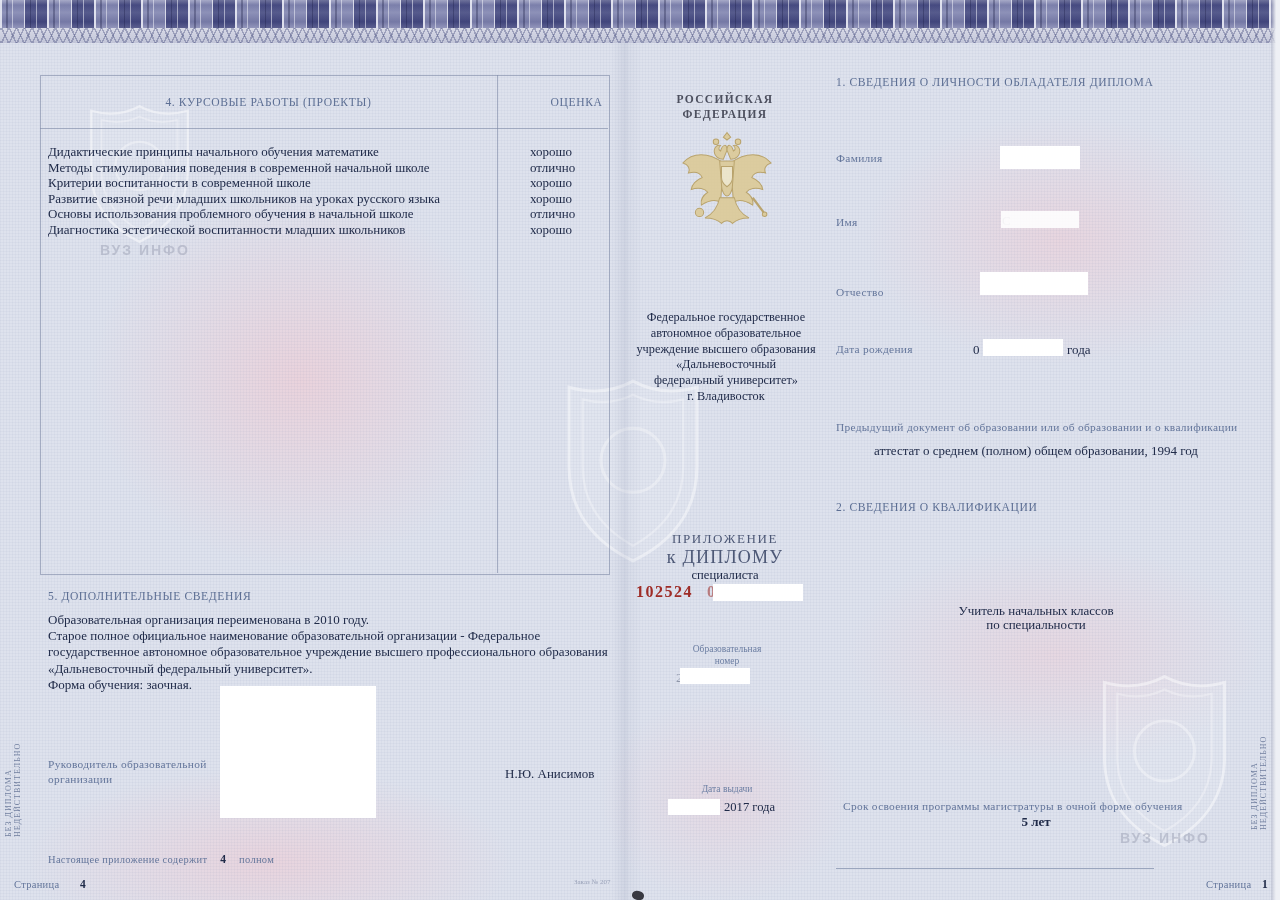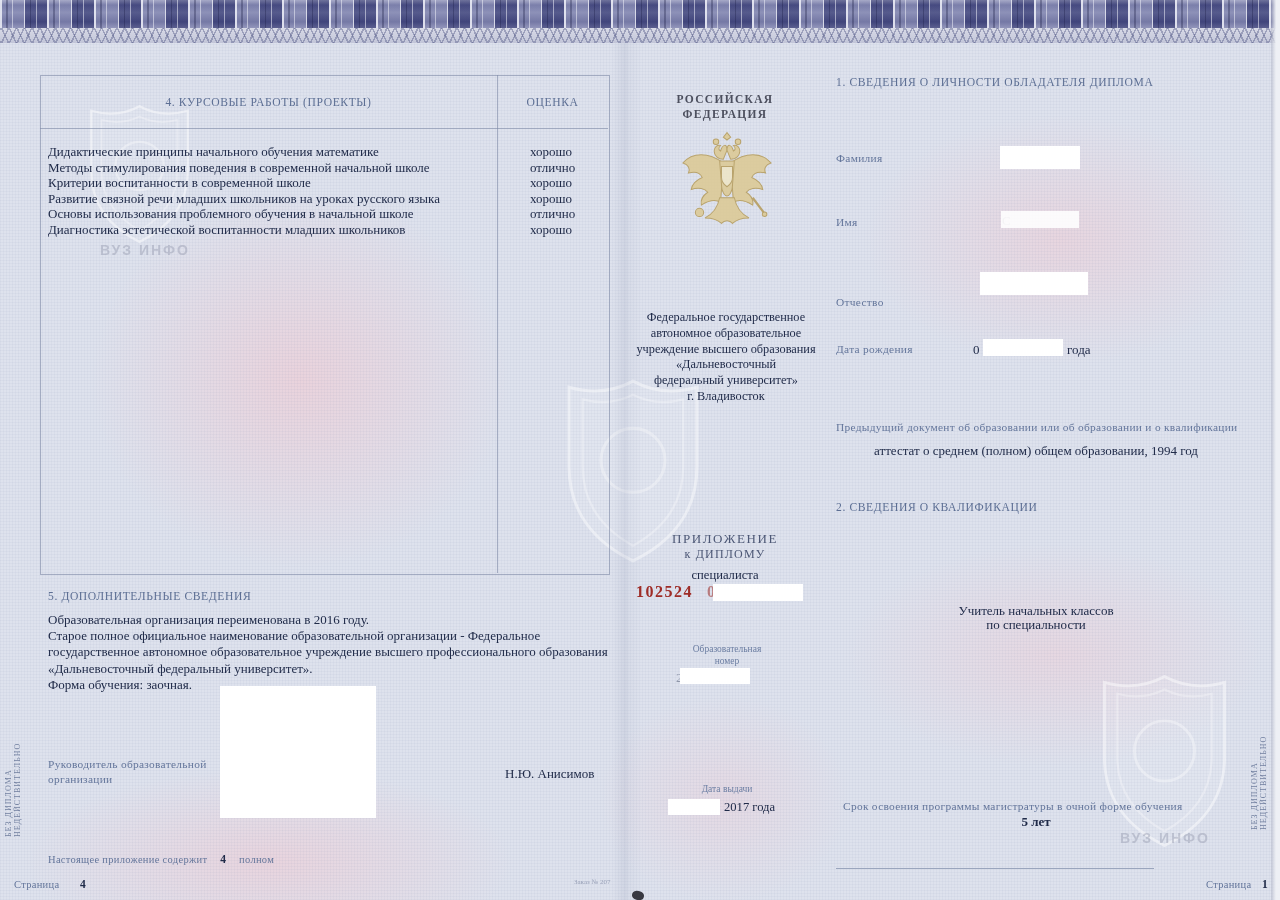--- a/index.html
+++ b/index.html
@@ -76,21 +76,21 @@
     <path d="M50 15 C60 20 72 21 83 18 L83 62 C83 86 70 103 50 114 C30 103 17 86 17 62 L17 18 C28 21 40 20 50 15 Z" fill="none" stroke="rgba(255,255,255,0.4)" stroke-width="1.5"></path>
     <circle cx="50" cy="58" r="21" fill="none" stroke="rgba(255,255,255,0.45)" stroke-width="2"></circle>
   </svg>
   <div class="abs wm-text" style="left:1120px;top:830px;">ВУЗ ИНФО</div>
 
   <div class="table-frame"></div>
   <div class="t-vline"></div>
   <div class="t-hline"></div>
 
   <div class="abs ttl ctr" style="left:40px;top:96px;width:457px;">4. КУРСОВЫЕ РАБОТЫ (ПРОЕКТЫ)</div>
-  <div class="abs ttl ctr" style="left:497px;top:96px;width:111px;">ОЦЕНКА</div>
+  <div class="abs ttl ctr" style="left:497px;top:96px;width:111px;padding-left:24px;">ОЦЕНКА</div>
 
   <div class="rows">
     <div class="row body">
       <span>Дидактические принципы начального обучения математике</span>
       <span>хорошо</span>
     </div>
     <div class="row body">
       <span>Методы стимулирования поведения в современной начальной школе</span>
       <span>отлично</span>
     </div>
@@ -107,21 +107,21 @@
       <span>отлично</span>
     </div>
     <div class="row body">
       <span>Диагностика эстетической воспитанности младших школьников</span>
       <span>хорошо</span>
     </div>
   </div>
 
   <div class="abs ttl" style="left:48px;top:590px;">5. ДОПОЛНИТЕЛЬНЫЕ СВЕДЕНИЯ</div>
   <div class="abs body" style="left:48px;top:612px;width:560px;line-height:16.2px;">
-    <div>Образовательная организация переименована в 2016 году.</div>
+    <div>Образовательная организация переименована в 2010 году.</div>
     <div>Старое полное официальное наименование образовательной организации - Федеральное государственное автономное образовательное учреждение высшего профессионального образования «Дальневосточный федеральный университет».</div>
     <div>Форма обучения: заочная.</div>
   </div>
 
   <div class="white-box" style="left:220px;top:686px;width:156px;height:132px;"></div>
 
   <div class="abs lbl" style="left:48px;top:757px;width:178px;line-height:15px;">Руководитель образовательной организации</div>
   <div class="abs body" style="left:505px;top:766px;font-size:13px;">Н.Ю. Анисимов</div>
 
   <div class="abs" style="left:48px;top:853px;display:inline-flex;gap:13px;align-items:baseline;">
@@ -164,21 +164,21 @@
   <div class="abs ctr body" style="left:616px;top:310px;width:220px;line-height:15.8px;font-size:12.3px;">
     <div>Федеральное государственное</div>
     <div>автономное образовательное</div>
     <div>учреждение высшего образования</div>
     <div>«Дальневосточный</div>
     <div>федеральный университет»</div>
     <div>г. Владивосток</div>
   </div>
 
   <div class="abs ctr" style="left:620px;top:531px;width:210px;font-size:13px;letter-spacing:1.6px;color:#4d5876;">ПРИЛОЖЕНИЕ</div>
-  <div class="abs ctr" style="left:620px;top:547px;width:210px;font-size:12px;letter-spacing:1.2px;color:#4d5876;">к ДИПЛОМУ</div>
+  <div class="abs ctr" style="left:620px;top:547px;width:210px;font-size:18px;letter-spacing:1.2px;color:#4d5876;">к ДИПЛОМУ</div>
   <div class="abs ctr body" style="left:620px;top:568px;width:210px;font-size:12.6px;">специалиста</div>
 
   <div class="abs" style="left:636px;top:583px;display:flex;align-items:center;">
     <span class="serial">102524</span>
     <span style="width:14px;"></span>
     <span class="abs" style="position:relative;display:inline-block;width:96px;height:17px;">
       <span class="serial" style="position:absolute;left:0;top:-1px;opacity:.55;">0</span>
       <span class="white-box" style="left:6px;top:0;width:90px;height:17px;"></span>
     </span>
   </div>
@@ -200,21 +200,21 @@
 
   <div class="abs lbl" style="left:836px;top:152px;">Фамилия</div>
   <div class="white-box" style="left:1000px;top:146px;width:80px;height:23px;"></div>
 
   <div class="abs lbl" style="left:836px;top:216px;">Имя</div>
   <div class="abs" style="left:1001px;top:211px;width:78px;height:17px;">
     <span class="body" style="position:absolute;left:1px;top:2px;opacity:.35;">С</span>
     <span class="white-box" style="left:0;top:0;width:78px;height:17px;opacity:.88;"></span>
   </div>
 
-  <div class="abs lbl" style="left:836px;top:296px;">Отчество</div>
+  <div class="abs lbl" style="left:836px;top:286px;">Отчество</div>
   <div class="white-box" style="left:980px;top:272px;width:108px;height:23px;"></div>
 
   <div class="abs lbl" style="left:836px;top:343px;">Дата рождения</div>
   <div class="abs body" style="left:973px;top:342px;">0</div>
   <div class="white-box" style="left:983px;top:339px;width:80px;height:17px;"></div>
   <div class="abs body" style="left:1067px;top:342px;">года</div>
 
   <div class="abs lbl" style="left:836px;top:421px;width:436px;">Предыдущий документ об образовании или об образовании и о квалификации</div>
   <div class="abs ctr body" style="left:846px;top:443px;width:380px;">аттестат о среднем (полном) общем образовании, 1994 год</div>
 

